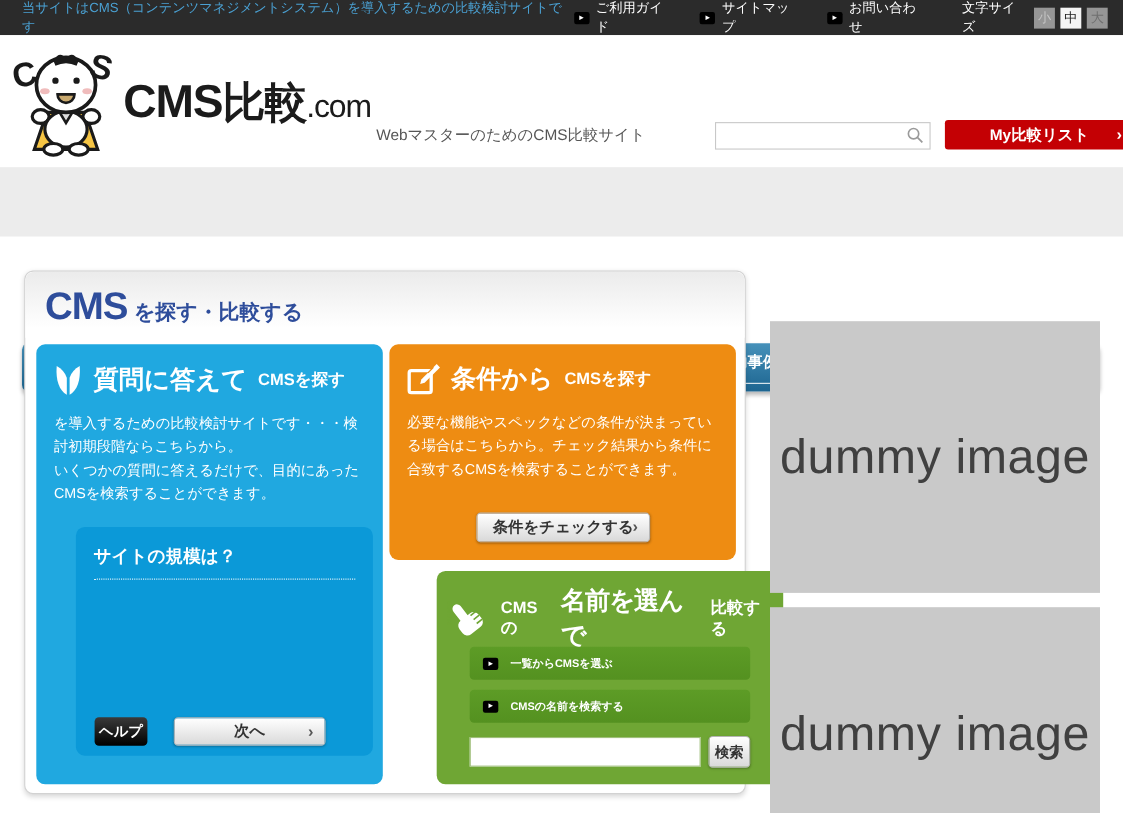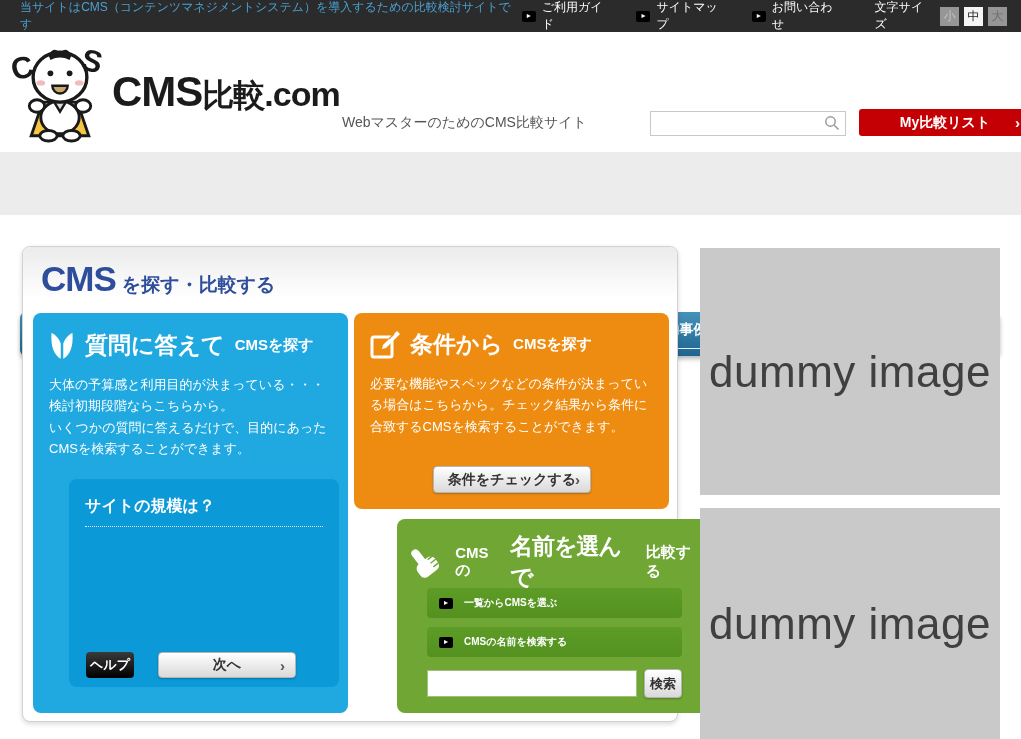--- a/index.html
+++ b/index.html
@@ -25,22 +25,22 @@
   .size-btn{width:19px;height:19px;display:inline-flex;align-items:center;justify-content:center;
     font-size:12px;background:#969696;color:#c4c4c4;cursor:pointer;}
   .size-btn.selected{background:#f5f5f5;color:#222;}
   .size-btn.dim{color:#6f6f6f;}
 
   
   .header{position:absolute;left:0;top:32px;width:1021px;height:120px;background:#fff;}
   .logo{position:absolute;left:12px;top:10px;display:flex;align-items:center;cursor:pointer;}
   .logo-text{margin-left:4px;color:#1b1b1b;letter-spacing:-1px;}
   .logo-cms{font-size:42px;font-weight:800;}
-  .logo-hikaku{font-size:32px;font-weight:700;}
-  .logo-com{font-size:34px;font-weight:700;}
+  .logo-hikaku{font-size:39px;font-weight:700;}
+  .logo-com{font-size:29px;font-weight:400;}
   .tagline{position:absolute;left:342px;top:82px;font-size:14px;color:#555;}
   .search-wrap{position:absolute;left:650px;top:79px;width:196px;height:25px;}
   .search-input{width:100%;height:100%;border:1px solid #c8c8c8;background:#fff;padding:0 26px 0 8px;
     font-size:12px;outline:none;}
   .search-icon{position:absolute;right:6px;top:4px;width:16px;height:16px;cursor:pointer;}
   .mylist-btn{position:absolute;left:859px;top:77px;width:172px;height:27px;background:var(--brand-red,#c40004);
     border-radius:3px;color:#fff;font-size:14px;font-weight:bold;display:flex;align-items:center;
     justify-content:center;cursor:pointer;}
   .mylist-btn .chev{position:absolute;right:11px;font-size:15px;font-weight:bold;}
 
@@ -100,21 +100,21 @@
     background:linear-gradient(to bottom,#5d9c26,var(--green-dark,#549120));
     display:flex;align-items:center;gap:11px;padding:0 12px;cursor:pointer;}
   .green-bar .bar-label{color:#fff;font-size:10px;font-weight:bold;}
   .bar1{top:69px;} .bar2{top:108px;}
   .n-search{position:absolute;left:30px;top:150px;display:flex;align-items:center;gap:7px;}
   .n-input{width:210px;height:27px;border:1px solid #9fbf7a;background:#fff;padding:0 6px;font-size:13px;outline:none;}
   .kensaku-btn{width:38px;height:29px;font-size:13px;}
 
   
   .dummy{position:absolute;left:700px;width:300px;background:var(--dummy-bg,#c9c9c9);
-    display:flex;align-items:center;justify-content:center;}
+    display:flex;align-items:center;justify-content:center;margin-top:44px;}
   .dummy1{top:248px;height:247px;}
   .dummy2{top:508px;height:231px;}
   .dummy-label{font-size:44px;font-weight:300;color:#404040;letter-spacing:0.5px;}
 </style>
 </head>
 <body>
 
 <div class="page">
 
   <div class="topbar">
@@ -200,21 +200,21 @@
     <div class="card q-card">
       <div class="card-title">
         <svg width="26" height="32" viewBox="0 0 24 30">
           <path d="M10.8,28 C4.5,24.5 1.2,16 2.2,3.5 C6.5,5.8 9.2,9 10.8,13.5 Z" fill="#fff"></path>
           <path d="M13.2,28 C19.5,24.5 22.8,16 21.8,3.5 C17.5,5.8 14.8,9 13.2,13.5 Z" fill="#fff"></path>
         </svg>
         <span class="t-big">質問に答えて</span>
         <span class="t-small">CMSを探す</span>
       </div>
       <div class="card-desc">
-        <div>大体の予算感と利用目的が決まっている・・・検討初期段階ならこちらから。</div>
+        <div>を導入するための比較検討サイトです・・・検討初期段階ならこちらから。</div>
         <div>いくつかの質問に答えるだけで、目的にあったCMSを検索することができます。</div>
       </div>
       <div class="inner-box">
         <div class="q-label">サイトの規模は？</div>
         <div class="q-buttons">
           <div class="help-btn">ヘルプ</div>
           <div class="silver-btn next-btn">
             <span>次へ</span>
             <span class="chev">›</span>
           </div>

